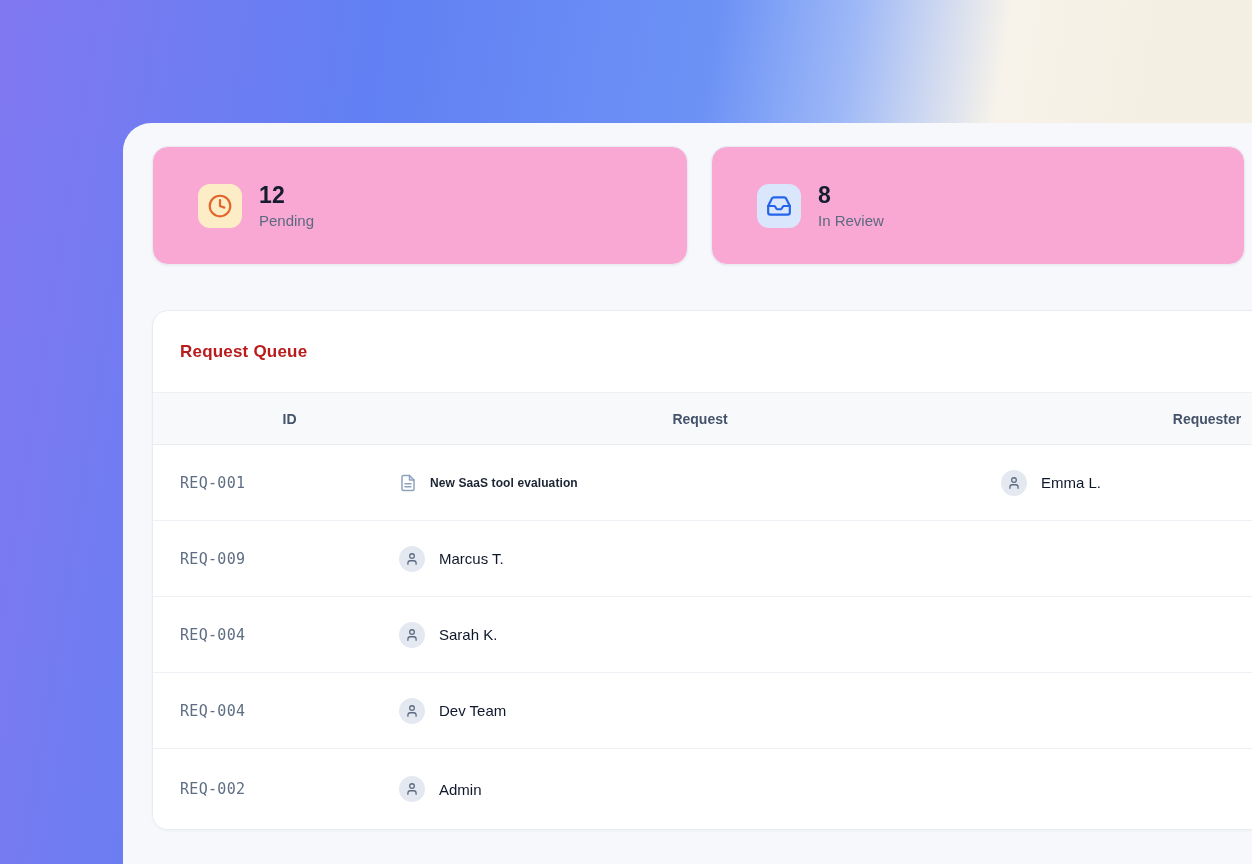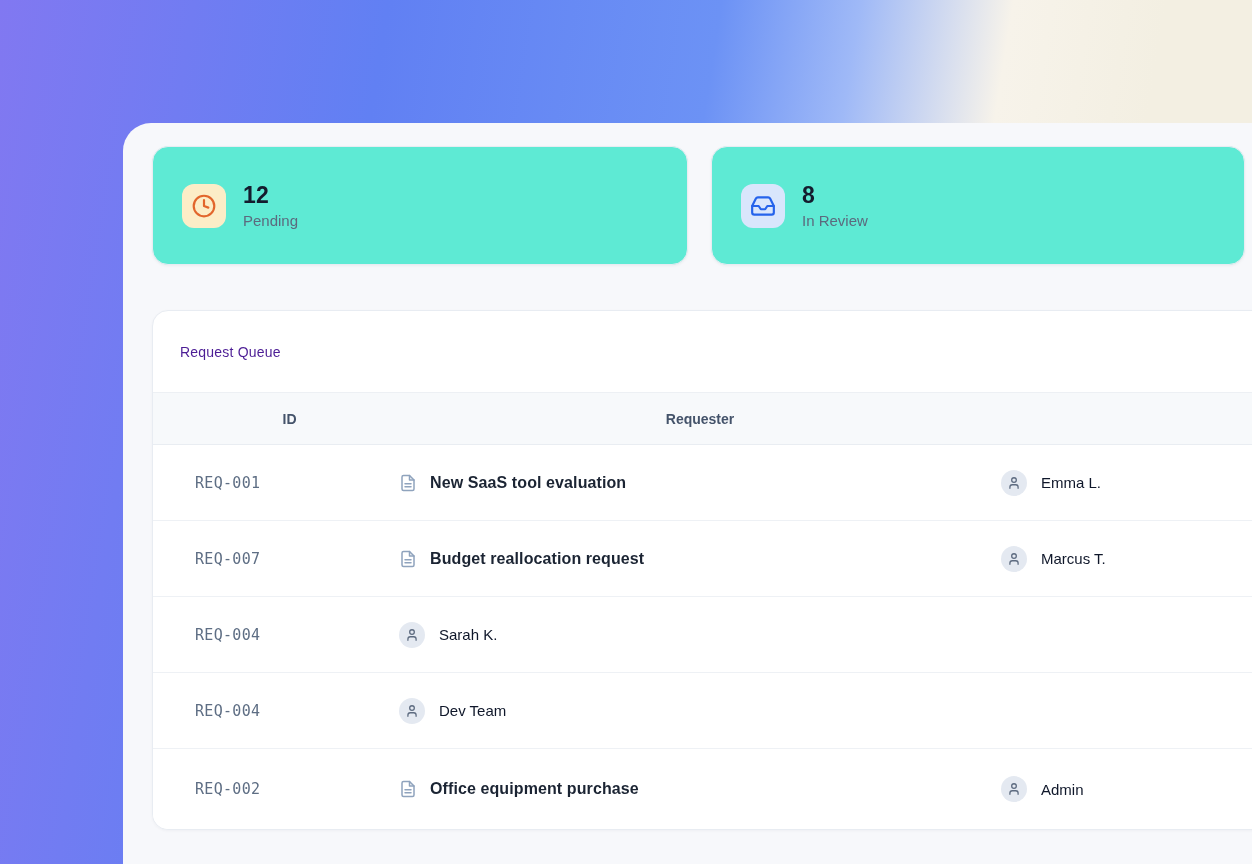--- a/index.html
+++ b/index.html
@@ -18,26 +18,26 @@
     position: absolute;
     left: 123px; top: 123px;
     width: 1320px; height: 880px;
     background: #f7f8fb;
     border-radius: 28px 0 0 0;
     padding: 23px 0 0 29px;
   }
   .stats-row { display: flex; gap: 23px; }
   .stat-card {
     width: 536px; height: 119px;
-    background: #5eead4;
+    background: #f9a8d4;
     border: 1px solid #e8ecf2;
     border-radius: 16px;
     box-shadow: 0 1px 3px rgba(16,24,40,0.05);
     display: flex; align-items: center;
-    padding-left: 29px;
+    padding-left: 45px;
   }
   .stat-card:nth-child(2) { width: 534px; }
   .stat-icon {
     width: 44px; height: 44px;
     border-radius: 12px;
     display: flex; align-items: center; justify-content: center;
     flex: 0 0 auto;
   }
   .stat-icon.amber { background: #fcedc7; color: #e2662c; }
   .stat-icon.blue  { background: #d9e6fc; color: #2563eb; }
@@ -56,21 +56,21 @@
     border-radius: 16px;
     box-shadow: 0 1px 3px rgba(16,24,40,0.04);
     overflow: hidden;
   }
   .card-header {
     height: 82px;
     display: flex; align-items: center;
     padding-left: 27px;
     border-bottom: 1px solid #edf0f4;
   }
-  .card-title { font-size: 14px; font-weight: 400; color: #4c1d95; letter-spacing: 0.2px; }
+  .card-title { font-size: 17px; font-weight: 700; color: #b91c1c; letter-spacing: 0.2px; }
 
   .grid-row {
     display: grid;
     grid-template-columns: 219px 602px 1fr;
     align-items: center;
     padding-left: 27px;
   }
   .thead {
     height: 52px;
     background: #f7f9fb;
@@ -79,25 +79,25 @@
   .th { font-size: 14px; font-weight: 700; color: #44536a; text-align: center; }
 
   .trow {
     height: 76px;
     border-bottom: 1px solid #eef1f5;
     background: #ffffff;
   }
   .trow:last-child { border-bottom: none; height: 80px; }
   .cell-id {
     font-family: "DejaVu Sans Mono", monospace;
-    font-size: 15px; color: #5e6e84; letter-spacing: 0.3px; margin-left: 15px;
+    font-size: 15px; color: #5e6e84; letter-spacing: 0.3px;
   }
   .cell-request { display: flex; align-items: center; gap: 13px; }
   .doc-icon { color: #8fa3bd; display: flex; flex: 0 0 auto; }
-  .request-text { font-size: 16px; font-weight: 700; color: #1b2433; letter-spacing: 0.1px; }
+  .request-text { font-size: 12px; font-weight: 700; color: #1b2433; letter-spacing: 0.1px; }
   .cell-requester { display: flex; align-items: center; gap: 14px; }
   .avatar {
     width: 26px; height: 26px; border-radius: 50%;
     background: #e4e9f1; color: #5d6b80;
     display: flex; align-items: center; justify-content: center;
     flex: 0 0 auto;
   }
   .requester-name { font-size: 15px; color: #0f172a; }
 </style>
 </head>
@@ -136,20 +136,21 @@
   </div>
 
   <div class="table-card">
 
     <div class="card-header">
       <div class="card-title">Request Queue</div>
     </div>
 
     <div class="grid-row thead">
       <div class="th">ID</div>
+      <div class="th">Request</div>
       <div class="th">Requester</div>
     </div>
 
     <div>
 
         <div class="grid-row trow">
           <div class="cell-id">REQ-001</div>
           <div class="cell-request">
             <span class="doc-icon">
               <svg width="18" height="18" viewBox="0 0 24 24" fill="none" stroke="currentColor" stroke-width="2" stroke-linecap="round" stroke-linejoin="round">
@@ -166,32 +167,21 @@
               <svg width="14" height="14" viewBox="0 0 24 24" fill="none" stroke="currentColor" stroke-width="2.2" stroke-linecap="round" stroke-linejoin="round">
                 <path d="M19 21v-2a4 4 0 0 0-4-4H9a4 4 0 0 0-4 4v2"></path>
                 <circle cx="12" cy="7" r="4"></circle>
               </svg>
             </span>
             <span class="requester-name">Emma L.</span>
           </div>
         </div>
 
         <div class="grid-row trow">
-          <div class="cell-id">REQ-007</div>
-          <div class="cell-request">
-            <span class="doc-icon">
-              <svg width="18" height="18" viewBox="0 0 24 24" fill="none" stroke="currentColor" stroke-width="2" stroke-linecap="round" stroke-linejoin="round">
-                <path d="M14 2H6a2 2 0 0 0-2 2v16a2 2 0 0 0 2 2h12a2 2 0 0 0 2-2V8z"></path>
-                <polyline points="14 2 14 8 20 8"></polyline>
-                <line x1="16" y1="13" x2="8" y2="13"></line>
-                <line x1="16" y1="17" x2="8" y2="17"></line>
-              </svg>
-            </span>
-            <span class="request-text">Budget reallocation request</span>
-          </div>
+          <div class="cell-id">REQ-009</div>
           <div class="cell-requester">
             <span class="avatar">
               <svg width="14" height="14" viewBox="0 0 24 24" fill="none" stroke="currentColor" stroke-width="2.2" stroke-linecap="round" stroke-linejoin="round">
                 <path d="M19 21v-2a4 4 0 0 0-4-4H9a4 4 0 0 0-4 4v2"></path>
                 <circle cx="12" cy="7" r="4"></circle>
               </svg>
             </span>
             <span class="requester-name">Marcus T.</span>
           </div>
         </div>
@@ -217,31 +207,20 @@
                 <path d="M19 21v-2a4 4 0 0 0-4-4H9a4 4 0 0 0-4 4v2"></path>
                 <circle cx="12" cy="7" r="4"></circle>
               </svg>
             </span>
             <span class="requester-name">Dev Team</span>
           </div>
         </div>
 
         <div class="grid-row trow">
           <div class="cell-id">REQ-002</div>
-          <div class="cell-request">
-            <span class="doc-icon">
-              <svg width="18" height="18" viewBox="0 0 24 24" fill="none" stroke="currentColor" stroke-width="2" stroke-linecap="round" stroke-linejoin="round">
-                <path d="M14 2H6a2 2 0 0 0-2 2v16a2 2 0 0 0 2 2h12a2 2 0 0 0 2-2V8z"></path>
-                <polyline points="14 2 14 8 20 8"></polyline>
-                <line x1="16" y1="13" x2="8" y2="13"></line>
-                <line x1="16" y1="17" x2="8" y2="17"></line>
-              </svg>
-            </span>
-            <span class="request-text">Office equipment purchase</span>
-          </div>
           <div class="cell-requester">
             <span class="avatar">
               <svg width="14" height="14" viewBox="0 0 24 24" fill="none" stroke="currentColor" stroke-width="2.2" stroke-linecap="round" stroke-linejoin="round">
                 <path d="M19 21v-2a4 4 0 0 0-4-4H9a4 4 0 0 0-4 4v2"></path>
                 <circle cx="12" cy="7" r="4"></circle>
               </svg>
             </span>
             <span class="requester-name">Admin</span>
           </div>
         </div>

